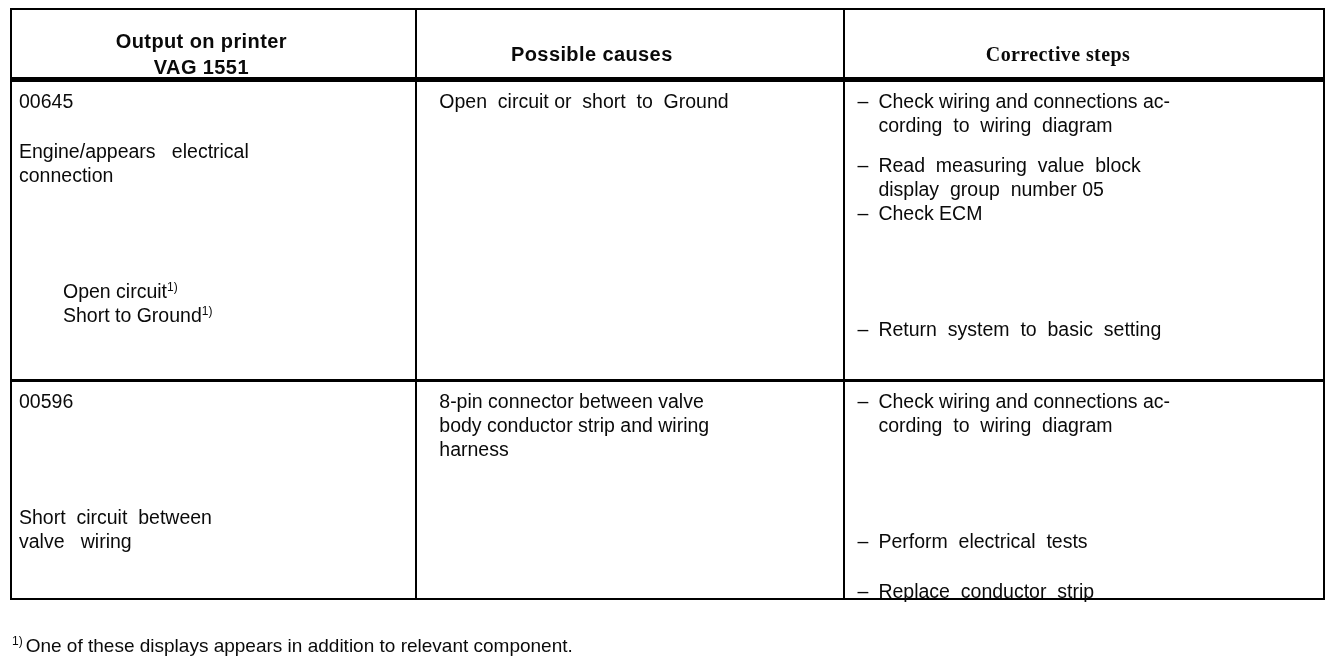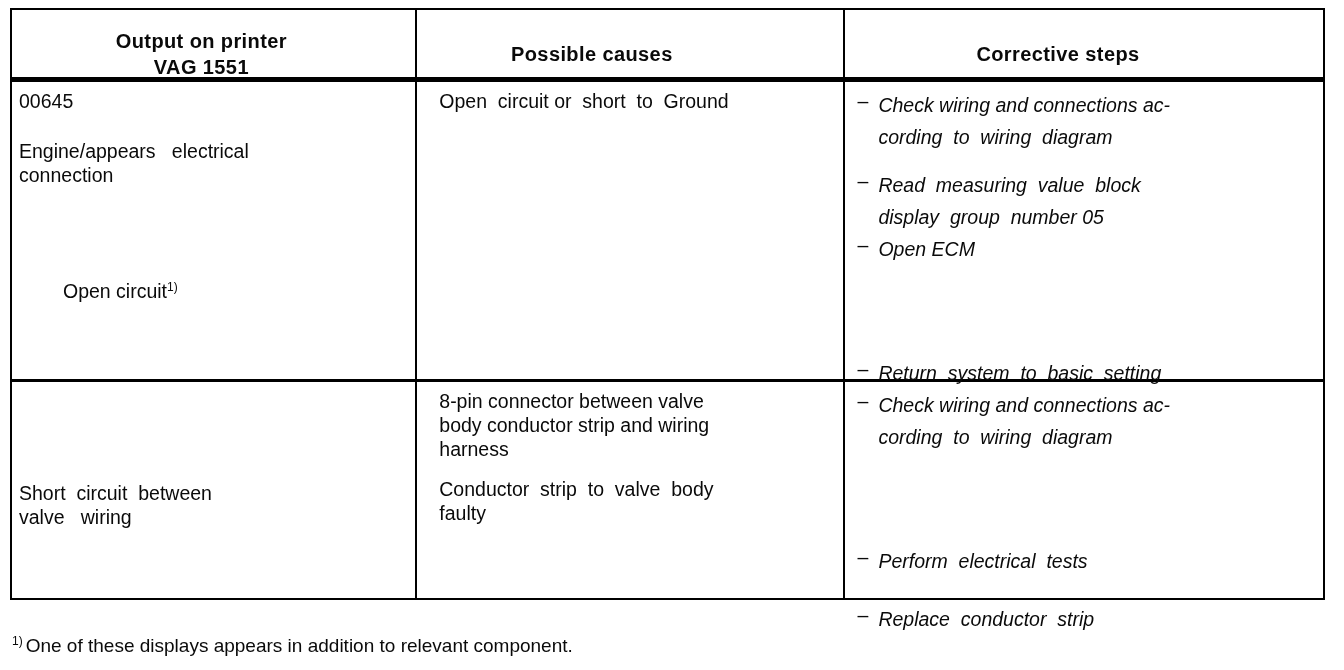--- a/index.html
+++ b/index.html
@@ -87,21 +87,21 @@
     justify-content: center;
     text-align: center;
     font-weight: bold;
     font-size: 20px;
     letter-spacing: 0.4px;
     line-height: 1.25;
     padding-bottom: 2px;
   }
   .th-col1 { width: 403px; }
   .th-col2 { width: 428px; justify-content: center; }
-  .th-col3 { width: 564px; }
+  .th-col3 { width: 564px; font-family: Liberation Serif, serif; }
   .th span { display: block; }
   .th .line2 { margin-top: 1px; }
 
   
   .tbody-row {
     position: absolute;
     left: 0;
     right: 0;
     display: flex;
   }
@@ -133,22 +133,21 @@
   }
   .step .dash {
     flex: 0 0 auto;
     width: 21px;
     font-size: 19.5px;
     line-height: 24px;
   }
   .step .step-text {
     flex: 1 1 auto;
     white-space: pre-wrap;
-    line-height: 32px;
-    font-style: italic;
+    line-height: 24px;
   }
 
   sup {
     font-size: 12px;
     vertical-align: super;
     line-height: 0;
   }
 
   
   .footnote {
@@ -202,20 +201,21 @@
 
     <div class="tbody-row row-1">
 
       <div class="td td-col1">
         <div class="code-text">00645</div>
         <div class="spacer-md"></div>
         <div class="code-text">Engine/appears   electrical
 connection</div>
         <div class="spacer-lg"></div>
         <div class="indent"><span>Open  circuit</span><sup>1)</sup></div>
+        <div class="indent"><span>Short  to  Ground</span><sup>1)</sup></div>
       </div>
 
       <div class="td td-col2">
         <div class="code-text">Open  circuit or  short  to  Ground</div>
         <div class="spacer-md"></div>
       </div>
 
       <div class="td td-col3">
         <div class="step">
           <span class="dash">–</span>
@@ -223,45 +223,44 @@
 cording  to  wiring  diagram</span>
         </div>
         <div class="spacer-sm"></div>
         <div class="step">
           <span class="dash">–</span>
           <span class="step-text">Read  measuring  value  block
 display  group  number 05</span>
         </div>
         <div class="step">
           <span class="dash">–</span>
-          <span class="step-text">Open ECM</span>
+          <span class="step-text">Check ECM</span>
         </div>
         <div class="spacer-lg"></div>
         <div class="step">
           <span class="dash">–</span>
           <span class="step-text">Return  system  to  basic  setting</span>
         </div>
       </div>
     </div>
 
     <div class="tbody-row row-2">
 
       <div class="td td-col1">
+        <div class="code-text">00596</div>
         <div class="spacer-lg"></div>
         <div class="code-text">Short  circuit  between
 valve   wiring</div>
       </div>
 
       <div class="td td-col2">
         <div class="code-text">8-pin connector between valve
 body conductor strip and wiring
 harness</div>
         <div class="spacer-sm"></div>
-        <div class="code-text">Conductor  strip  to  valve  body
-faulty</div>
       </div>
 
       <div class="td td-col3">
         <div class="step">
           <span class="dash">–</span>
           <span class="step-text">Check wiring and connections ac-
 cording  to  wiring  diagram</span>
         </div>
         <div class="spacer-lg"></div>
         <div class="step">

